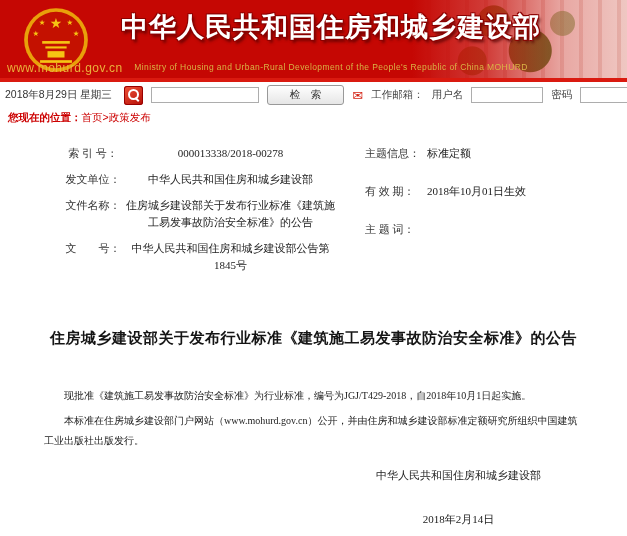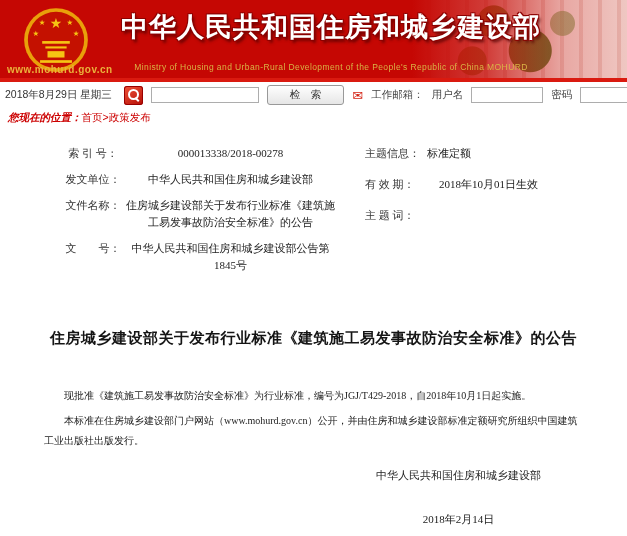--- a/index.html
+++ b/index.html
@@ -27,21 +27,21 @@
     content:""; position:absolute; inset:0;
     background:linear-gradient(90deg, #c50703 0%, rgba(197,7,3,.75) 35%, rgba(197,7,3,.25) 70%, rgba(197,7,3,.1) 100%);
   }
   .emblem { position:absolute; left:22px; top:6px; width:68px; height:68px; z-index:4; }
   .banner-text { position:absolute; left:92px; top:9px; width:478px; text-align:center; z-index:4; }
   .banner-title {
     font-size:27px; font-weight:bold; color:#fff; letter-spacing:1px; white-space:nowrap;
     text-shadow:1px 1px 0 #8c0000, -1px -1px 0 #8c0000, 1px -1px 0 #8c0000, -1px 1px 0 #8c0000, 2px 3px 3px rgba(80,0,0,.8);
   }
   .banner-subtitle { margin-top:17px; font-size:8.5px; color:#d9b446; letter-spacing:.4px; white-space:nowrap; }
-  .site-url { position:absolute; left:7px; bottom:3px; z-index:4; color:#eab23c; font-size:10px; font-weight:bold; letter-spacing:.5px; }
+  .site-url { position:absolute; left:7px; bottom:3px; z-index:4; color:#eab23c; font-size:12px; font-weight:normal; letter-spacing:.5px; }
   
   .toolbar {
     display:flex; align-items:center; height:26px; padding:0 5px; gap:8px;
     font-size:10.5px; color:#444; white-space:nowrap; background:#fff;
   }
   .tb-date { margin-right:4px; color:#333; }
   .search-ico {
     width:19px; height:19px; border-radius:3px; flex-shrink:0;
     background:linear-gradient(145deg,#f0543a,#b40d05); position:relative;
     box-shadow:inset 0 0 0 1px #900;
@@ -59,29 +59,29 @@
   .in-user { width:72px; }
   .in-pass { width:64px; }
   .tb-btn {
     background:linear-gradient(#fefefe,#e6e6e6); border:1px solid #999; border-radius:3px;
     font-size:10.5px; color:#333; padding:2px 22px; cursor:pointer; font-family:inherit;
   }
   .mail-ico { color:#d42315; font-size:13px; line-height:1; }
   .home-ico { color:#e3862a; font-size:13px; line-height:1; }
   
   .breadcrumb { padding:3px 8px 2px; font-size:10.5px; color:#c00; }
-  .breadcrumb .pfx { font-weight:bold;font-style:italic; }
+  .breadcrumb .pfx { font-weight:bold; }
   
   .meta { display:flex; margin-top:18px; font-family:"Liberation Serif","DejaVu Serif",serif; font-size:11px; color:#222; }
   .meta-col-left  { width:337px; padding-left:62px;text-align:center; }
   .meta-col-right { width:290px; padding-left:28px; }
   .meta-row { display:flex; margin-bottom:9px; line-height:1.55; }
   .meta-label { width:62px; flex-shrink:0; color:#333; white-space:pre; }
   .meta-value { flex:1; }
-  .gap-lg { margin-top:14px;gap:12px; }
+  .gap-lg { margin-top:21px; }
   
   .art-title {
     margin-top:46px; text-align:center; font-family:"Liberation Serif","DejaVu Serif",serif;
     font-size:15px; font-weight:bold; color:#151515; letter-spacing:.5px;
   }
   .art-body {
     margin:38px 44px 0; font-family:"Liberation Serif","DejaVu Serif",serif;
     font-size:10px; color:#222; line-height:2.05;
   }
   .art-body p { text-indent:2em; margin-bottom:4px; }

